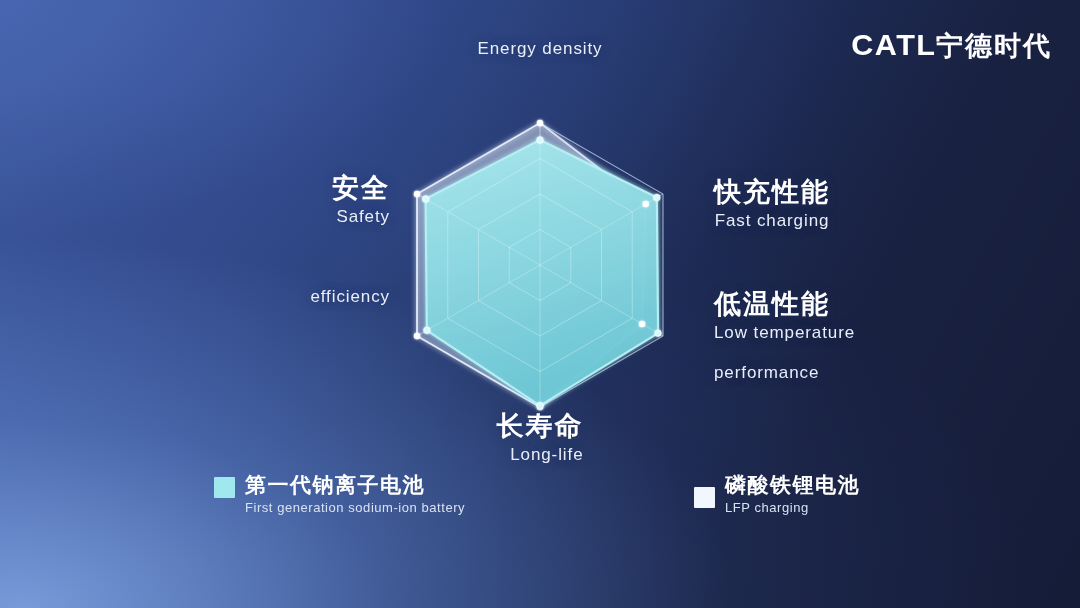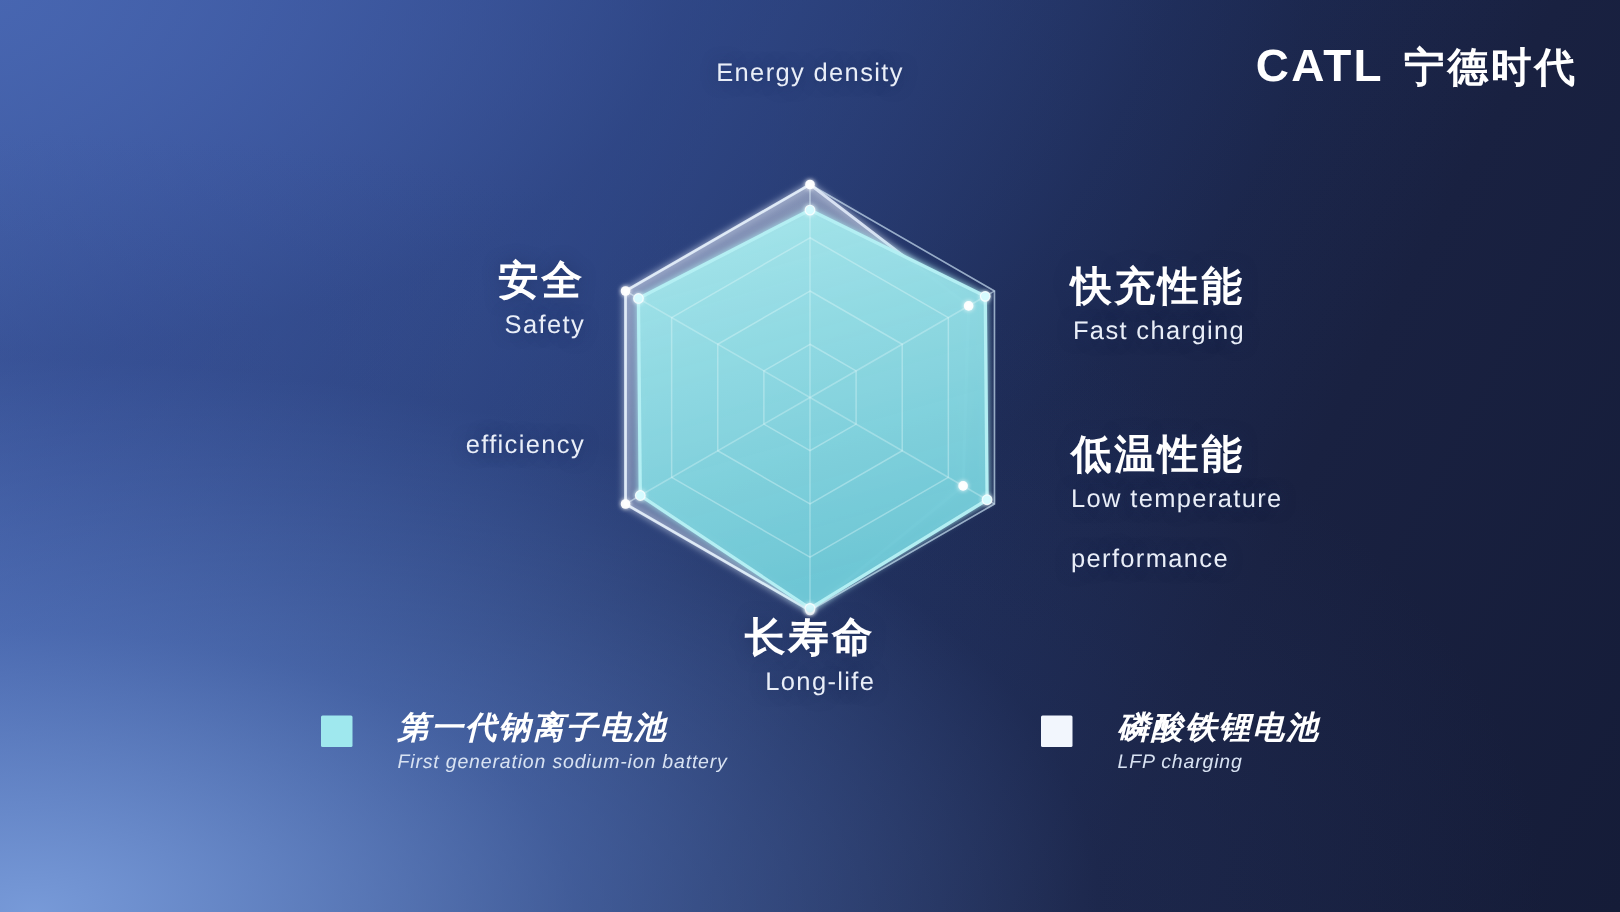--- a/index.html
+++ b/index.html
@@ -19,21 +19,20 @@
       linear-gradient(118deg, #4f6fba 0%, #3f5aa3 14%, #2d4480 34%, #1e2c57 56%, #192141 74%, #151c38 100%);
   }
 
   
   #logo {
     position: absolute;
     top: 28px;
     right: 28px;
     display: flex;
     align-items: center;
-    gap: 14px;
     height: 34px;
   }
   #logo .catl {
     color: #ffffff;
     font-family: "Liberation Sans", sans-serif;
     font-size: 30px;
     font-weight: 700;
     letter-spacing: 1.5px;
     line-height: 1;
     font-stretch: condensed;
@@ -76,33 +75,32 @@
     font-family: "Liberation Sans", sans-serif;
     font-size: 17px;
     font-weight: 400;
     letter-spacing: 0.9px;
     line-height: 1.34;
     color: #e9eef8;
     margin-top: 2px;
   }
 
   .lbl-energy   { left: 540px; top: 36px;  transform: translateX(-50%); text-align: center; }
-  .lbl-fast     { left: 714px; top: 176px; text-align: right; }
+  .lbl-fast     { left: 714px; top: 176px; text-align: center; }
   .lbl-lowtemp  { left: 714px; top: 288px; text-align: left; }
   .lbl-long     { left: 540px; top: 410px; transform: translateX(-50%); text-align: right; }
   .lbl-sysint   { right: 690px; top: 286px; text-align: right; }
   .lbl-safety   { right: 690px; top: 172px; text-align: right; }
 
   
   .legend-item {
     position: absolute;
     display: flex;
     align-items: flex-start;
-    gap: 30px;
-    font-style: italic;
+    gap: 10px;
   }
   .legend-swatch {
     width: 21px;
     height: 21px;
     margin-top: 5px;
     flex: 0 0 auto;
     border-radius: 1px;
   }
   .legend-text .cn {
     font-family: "DejaVu Sans", sans-serif;
@@ -116,21 +114,21 @@
   .legend-text .en {
     font-family: "Liberation Sans", sans-serif;
     font-size: 13px;
     font-weight: 400;
     letter-spacing: 0.55px;
     color: #d8e2f2;
     line-height: 1.5;
     white-space: nowrap;
   }
   .legend-sodium { left: 214px; top: 472px; }
-  .legend-lfp    { left: 694px; top: 472px; }
+  .legend-lfp    { left: 694px; top: 472px; align-items: center; }
 </style>
 </head>
 <body>
 
 <div id="stage">
 
   <div id="logo">
     <span class="catl">CATL</span>
     <span class="cn">宁德时代</span>
   </div>

